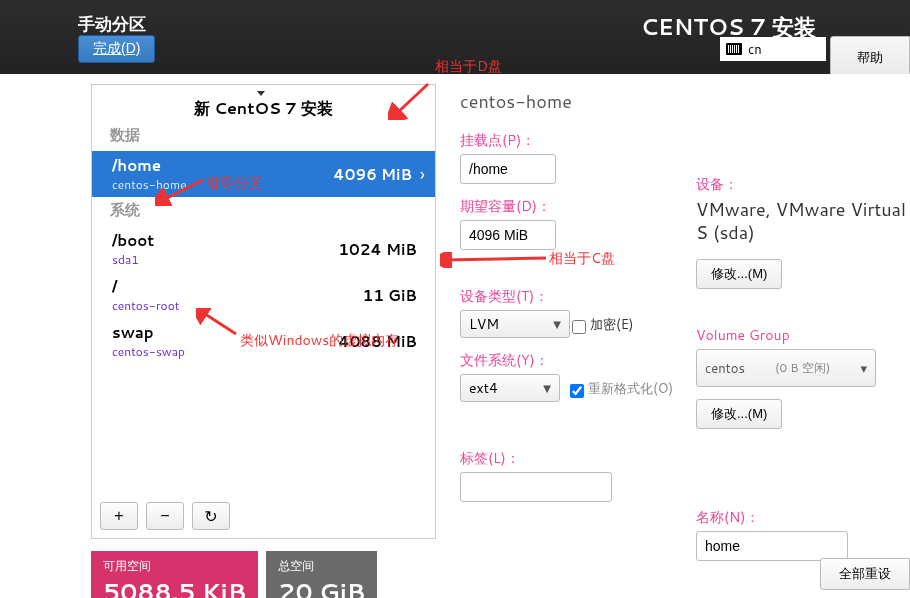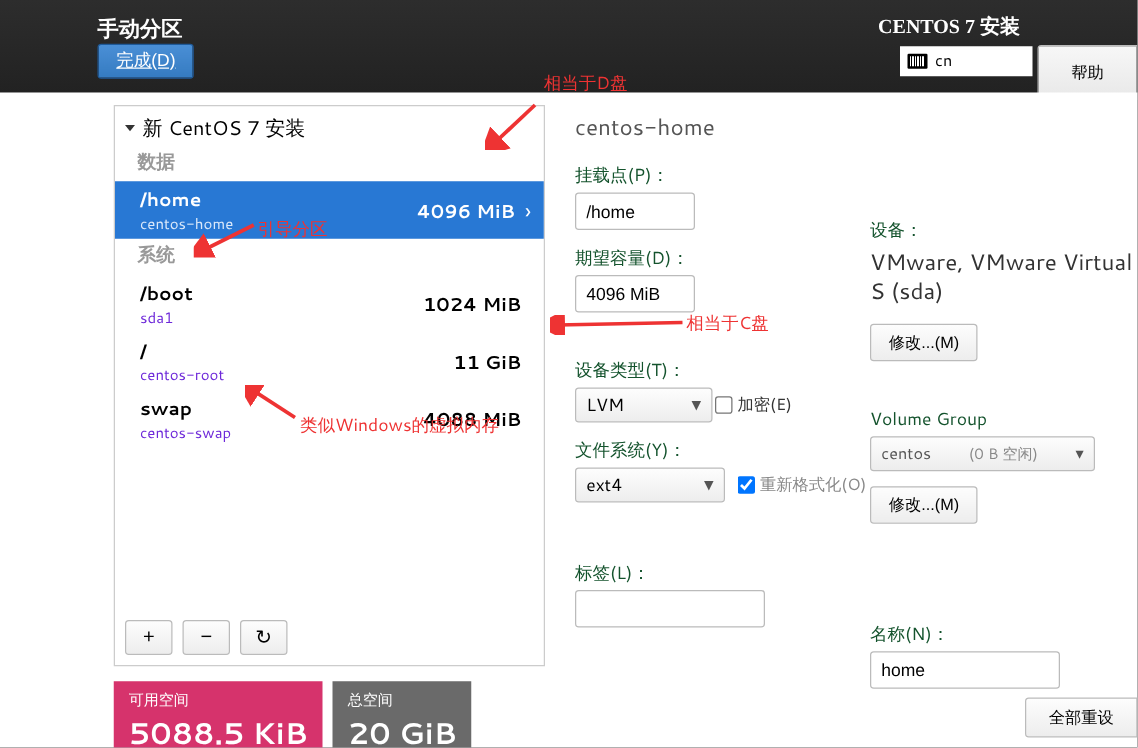--- a/index.html
+++ b/index.html
@@ -1,29 +1,29 @@
 <!DOCTYPE html>
 <html><head>
 <meta charset="utf-8">
 <style>
 * { box-sizing: border-box; margin: 0; padding: 0; }
 body { font-family: "Cantarell", "DejaVu Sans", sans-serif; font-size: 14px; background: #2e2e2e; width: 910px; height: 598px; overflow: hidden; position: relative; }
 .topbar { background: linear-gradient(#2d2d2d, #222); height: 74px; position: relative; color: #fff; }
 .title-left { position: absolute; left: 78px; top: 11px; font-size: 17px; font-weight: bold; }
 .done-btn { position: absolute; left: 78px; top: 35px; background: linear-gradient(#4a8fd6, #357bc1); border: 1px solid #1f5a99; border-radius: 3px; padding: 4px 14px; color: #fff; font-size: 14px; cursor: pointer; text-decoration: underline; }
-.title-right { position: absolute; right: 94px; top: 11px; font-size: 16px; font-weight: bold; font-family: Liberation Serif, serif; }
+.title-right { position: absolute; right: 94px; top: 11px; font-size: 22px; font-weight: bold; }
 .lang-box { position: absolute; right: 84px; top: 37px; width: 106px; height: 24px; background: #fff; color: #000; font-size: 13px; display: flex; align-items: center; padding: 0 6px; }
 .kb-icon { display: inline-block; width: 16px; height: 12px; background: #000; margin-right: 6px; border-radius: 1px; position: relative; }
 .kb-icon::after { content: ""; position: absolute; inset: 2px; background: repeating-linear-gradient(90deg,#fff 0,#fff 1px,#000 1px,#000 2px); }
 .help-btn { position: absolute; right: 0; top: 36px; width: 80px; height: 44px; background: linear-gradient(#f7f7f7,#e8e8e8); border: 1px solid #bbb; border-radius: 3px 0 0 3px; font-size: 13px; cursor: pointer; }
 .annot { position: absolute; color: #e33; font-size: 14px; pointer-events: none; z-index: 50; }
 .main { position: absolute; top: 74px; left: 0; right: 0; bottom: 0; background: #fff; }
 .left-pane { position: absolute; left: 91px; top: 10px; width: 345px; }
 .tree-border { border: 1px solid #ccc; }
-.tree-head { padding: 6px 8px 2px; font-size: 16px; font-weight: normal; display: flex; align-items: center; }
+.tree-head { padding: 6px 8px 2px; font-size: 16px; font-weight: bold; display: flex; align-items: center; flex-direction: column; }
 .tri { display:inline-block; border-top: 5px solid #333; border-left: 4px solid transparent; border-right: 4px solid transparent; margin-right: 6px; }
 .tree-sub { color: #999; font-size: 15px; padding: 2px 18px 6px; font-weight: bold; }
 .row { display: flex; align-items: center; padding: 4px 10px 4px 20px; cursor: pointer; position: relative; }
 .row.sel { background: #2878d4; color: #fff; }
 .row .col-l { flex: 1; }
 .row .mt { font-size: 15px; font-weight: 600; }
 .row .dv { font-size: 12px; color: #6d28d9; }
 .row.sel .dv { color: #dbe9fa; }
 .row .sz { font-weight: 600; font-size: 15px; margin-right: 8px; }
 .row.sel .chev { color: #fff; font-size: 18px; }
@@ -32,30 +32,30 @@
 .btnbar { display: flex; gap: 8px; padding-top: 10px; }
 .sq-btn { width: 38px; height: 28px; background: linear-gradient(#fdfdfd,#ededed); border: 1px solid #bbb; border-radius: 3px; font-size: 16px; cursor: pointer; display:flex; align-items:center; justify-content:center; }
 .space-row { display: flex; gap: 8px; margin-top: 12px; }
 .space-box { padding: 6px 12px 8px; }
 .sb-free { background: #d6336c; color: #fff; }
 .sb-total { background: #6a6a6a; color: #fff; }
 .sb-lbl { font-size: 12px; }
 .sb-val { font-size: 24px; font-weight: bold; text-align: center; }
 .right-pane { position: absolute; left: 460px; top: 14px; right: 0; }
 .rp-title { font-size: 18px; color: #555; margin-bottom: 16px; }
-.field-lbl { font-size: 14px; color: #14532d; margin-bottom: 4px; }
+.field-lbl { font-size: 14px; color: #ec4899; margin-bottom: 4px; }
 .left-col { width: 236px; }
 .right-col { position: absolute; left: 236px; top: 44px; width: 210px; }
 .txt-input { width: 96px; height: 30px; border: 1px solid #bbb; border-radius: 3px; padding: 0 8px; font-size: 14px; }
 .txt-input.w { width: 152px; }
 .mod-btn { padding: 5px 14px; background: linear-gradient(#fdfdfd,#ededed); border: 1px solid #bbb; border-radius: 3px; font-size: 13px; cursor: pointer; }
 .combo { width: 110px; height: 28px; border: 1px solid #bbb; border-radius: 3px; padding: 0 8px; font-size: 14px; background: linear-gradient(#fdfdfd,#ededed); display: flex; align-items: center; justify-content: space-between; cursor: pointer; }
 .combo .cd { font-size: 10px; color: #555; }
-.combo-lg { width: 180px; height: 28px; border: 1px solid #bbb; border-radius: 3px; padding: 0 8px; font-size: 13px; background: linear-gradient(#fdfdfd,#ededed); display: flex; align-items: center; justify-content: space-between; cursor: pointer; color:#555; }
-.chk { display: flex; align-items: center; gap: 4px; font-size: 13px; color: #333; }
+.combo-lg { width: 180px; height: 38px; border: 1px solid #bbb; border-radius: 3px; padding: 0 8px; font-size: 13px; background: linear-gradient(#fdfdfd,#ededed); display: flex; align-items: center; justify-content: space-between; cursor: pointer; color:#555; }
+.chk { display: flex; align-items: flex-end; gap: 4px; font-size: 13px; color: #333; }
 .chk input { width: 14px; height: 14px; }
 .gap { height: 12px; }
 .reset-btn { position: absolute; right: 0; bottom: 8px; padding: 6px 18px; background: linear-gradient(#fdfdfd,#ededed); border: 1px solid #bbb; border-radius: 3px 0 0 3px; font-size: 13px; cursor: pointer; }
 .arrow { position: absolute; pointer-events: none; z-index: 49; }
 </style>
 </head>
 <body>
 
 <div class="topbar">
   <div class="title-left">手动分区</div>
@@ -179,21 +179,21 @@
             <span class="cd">▼</span>
           </div>
           <label class="chk">
             <input type="checkbox" style="">
             <span>加密(E)</span>
           </label>
         </div>
         <div class="gap"></div>
         <div class="field-lbl">文件系统(Y)：</div>
         <div style="display:flex; gap:10px; align-items:center;">
-          <div class="combo" style="width:120px;">
+          <div class="combo" style="width:100px;">
             <span>ext4</span>
             <span class="cd">▼</span>
           </div>
           <label class="chk" style="color:#888;">
             <input type="checkbox" checked="" style="">
             <span>重新格式化(O)</span>
           </label>
         </div>
         <div style="height:46px;"></div>
         <div class="field-lbl">标签(L)：</div>

